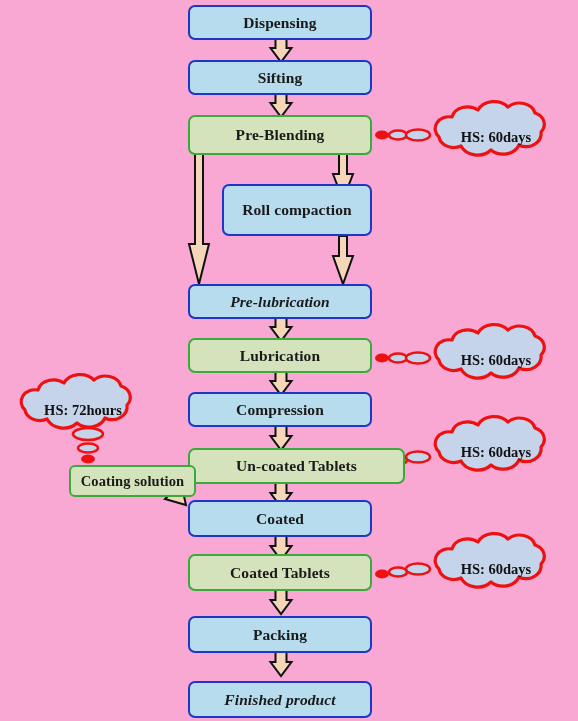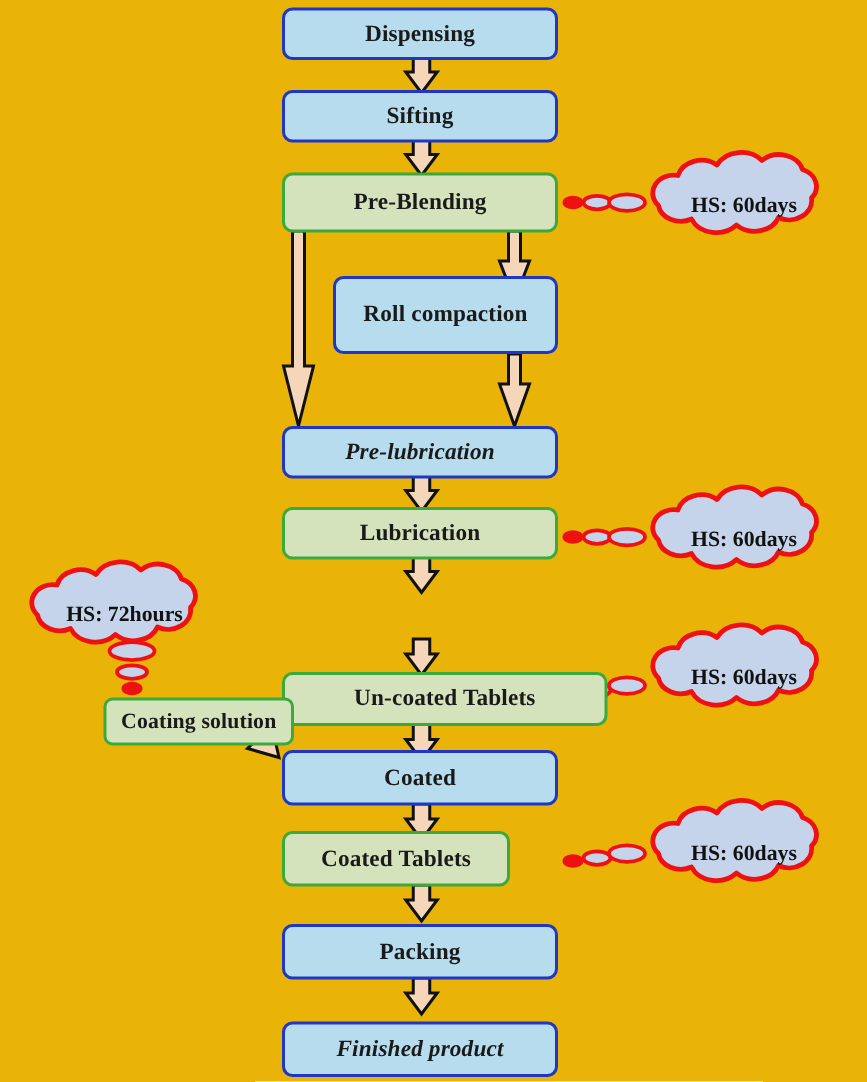--- a/index.html
+++ b/index.html
@@ -7,21 +7,21 @@
     padding: 0;
     background: #ffffff;
   }
   body {
     font-family: "Liberation Serif", serif;
   }
   #canvas {
     position: relative;
     width: 578px;
     height: 721px;
-    background: #eab308;
+    background: #f9a8d4;
     overflow: hidden;
   }
   .node {
     position: absolute;
     box-sizing: border-box;
     border-radius: 7px;
     display: flex;
     align-items: center;
     justify-content: center;
     font-family: "Liberation Serif", serif;
@@ -177,26 +177,27 @@
   <div class="node blue" style="left:188px; top:60px;  width:184px; height:35px;text-align:right;">Sifting</div>
 
   <div class="node green" style="left:188px; top:115px; width:184px; height:40px;">Pre-Blending</div>
 
   <div class="node blue" style="left:222px; top:184px; width:150px; height:52px;">Roll compaction</div>
 
   <div class="node blue" style="left:188px; top:284px; width:184px; height:35px;font-style:italic;">Pre-lubrication</div>
 
   <div class="node green" style="left:188px; top:338px; width:184px; height:35px;">Lubrication</div>
 
+  <div class="node blue" style="left:188px; top:392px; width:184px; height:35px;">Compression</div>
 
   <div class="node green" style="left:188px; top:448px; width:217px; height:36px;">Un-coated Tablets</div>
 
   <div class="node blue" style="left:188px; top:500px; width:184px; height:37px;">Coated</div>
 
-  <div class="node green" style="left:188px; top:554px; width:152px; height:37px;">Coated Tablets</div>
+  <div class="node green" style="left:188px; top:554px; width:184px; height:37px;">Coated Tablets</div>
 
   <div class="node blue" style="left:188px; top:616px; width:184px; height:37px;">Packing</div>
 
   <div class="node blue" style="left:188px; top:681px; width:184px; height:37px;font-style:italic;">Finished product</div>
 
   <div class="node green small" style="left:41px; top:465px; width:127px; height:32px;">Coating solution</div>
 
   <div class="cloud-text" style="left:425px; top:129px; width:142px; text-align:center;">HS: 60days</div>
 
   <div class="cloud-text" style="left:425px; top:352px; width:142px; text-align:center;">HS: 60days</div>

